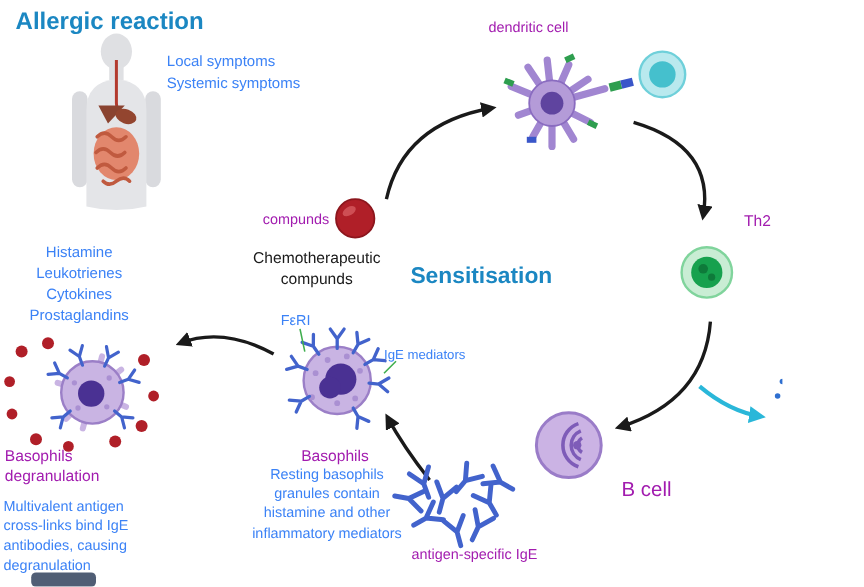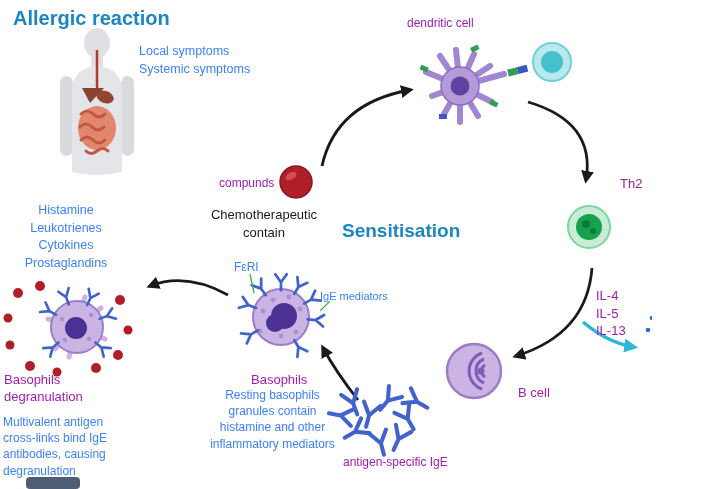--- a/index.html
+++ b/index.html
@@ -225,29 +225,26 @@
 Systemic symptoms</div>
 
   <div class="lbl brown" style="left:407px; top:15px; font-size:12px;">dendritic cell</div>
 
 
   <div class="lbl brown" style="left:600px; top:175px; font-size:13px;margin-left:20px;">Th2</div>
 
   <div class="lbl brown" style="left:219px; top:175px; font-size:12px;">compunds</div>
 
   <div class="lbl black ctr" style="left:200px; top:206px; width:128px; font-size:13px;">Chemotherapeutic
-contain</div>
+compunds</div>
 
   <div class="lbl blue" style="left:342px; top:206px; font-size:19px;margin-top:12px;">Sensitisation</div>
 
-  <div class="lbl brown" style="left:596px; top:287px; font-size:13px; line-height:1.35;">IL-4
-IL-5
-IL-13</div>
-
-  <div class="lbl brown" style="left:518px; top:384px; font-size:13px;text-align:center;">B cell</div>
+
+  <div class="lbl brown" style="left:518px; top:397px; font-size:17px;text-align:center;">B cell</div>
 
   <div class="lbl green ctr" style="left:10px; top:202px; width:112px; font-size:12.5px; line-height:1.4;">Histamine
 Leukotrienes
 Cytokines
 Prostaglandins</div>
 
   <div class="lbl brown" style="left:343px; top:454px; font-size:12px;">antigen-specific IgE</div>
 
   <div class="lbl green" style="left:234px; top:259px; font-size:12px;">FεRI</div>
 

